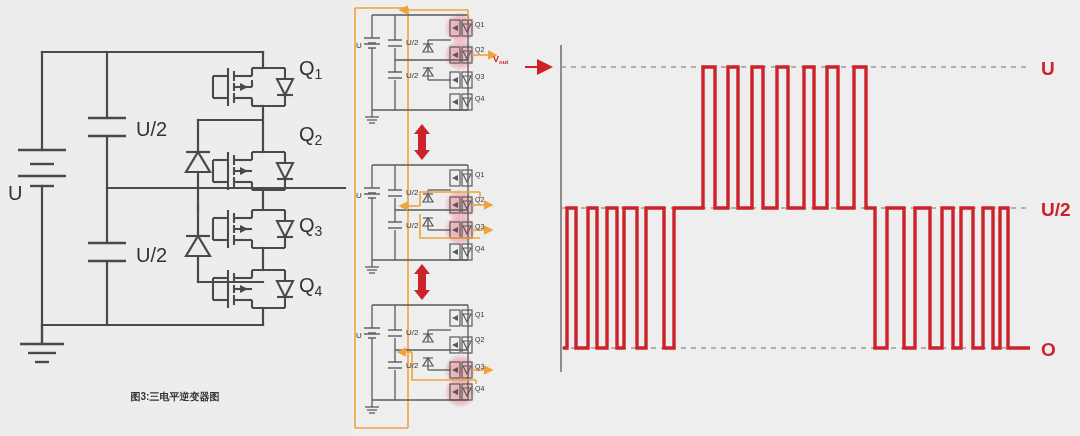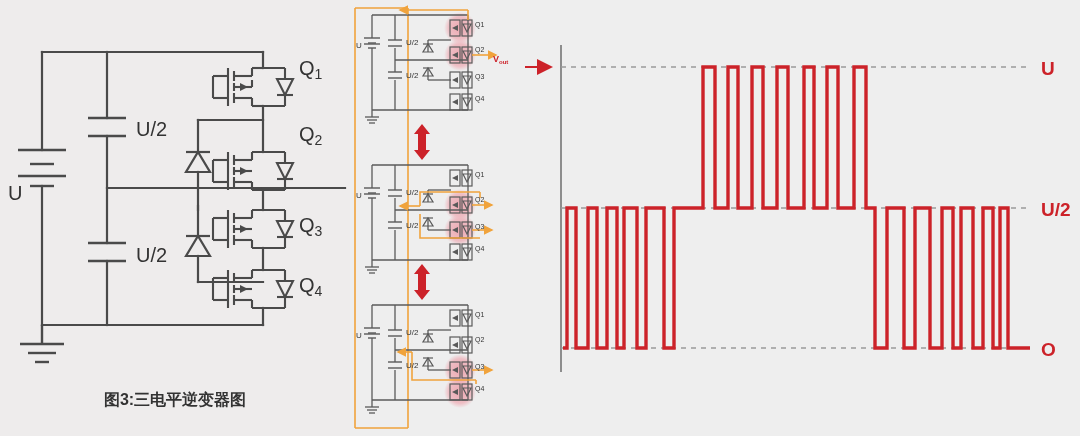--- a/index.html
+++ b/index.html
@@ -14,21 +14,21 @@
   #left-panel{left:0;width:350px;background:#eeecec;}
   #mid-panel{left:350px;width:175px;background:#eeeeee;}
   #right-panel{left:525px;width:555px;background:#eeeeee;}
   .vsep{position:absolute;top:0;width:1px;height:436px;background:#d8d8d8;}
   .caption{
     position:absolute;text-align:center;
     font-weight:bold;color:#333333;
     white-space:nowrap;
     font-family:"Liberation Sans","DejaVu Sans",sans-serif;
   }
-  #caption-fig3{left:0;width:350px;top:390px;font-size:16px;}
+  #caption-fig3{left:0;width:350px;top:390px;font-size:10px;}
   #caption-fig4{left:525px;width:555px;top:390px;font-size:15px;}
   svg{display:block;}
   .lbl{font-family:"Liberation Sans","DejaVu Sans",sans-serif;}
 </style>
 </head>
 <body>
 
 <div id="root">
 
   <div class="panel" id="left-panel">

